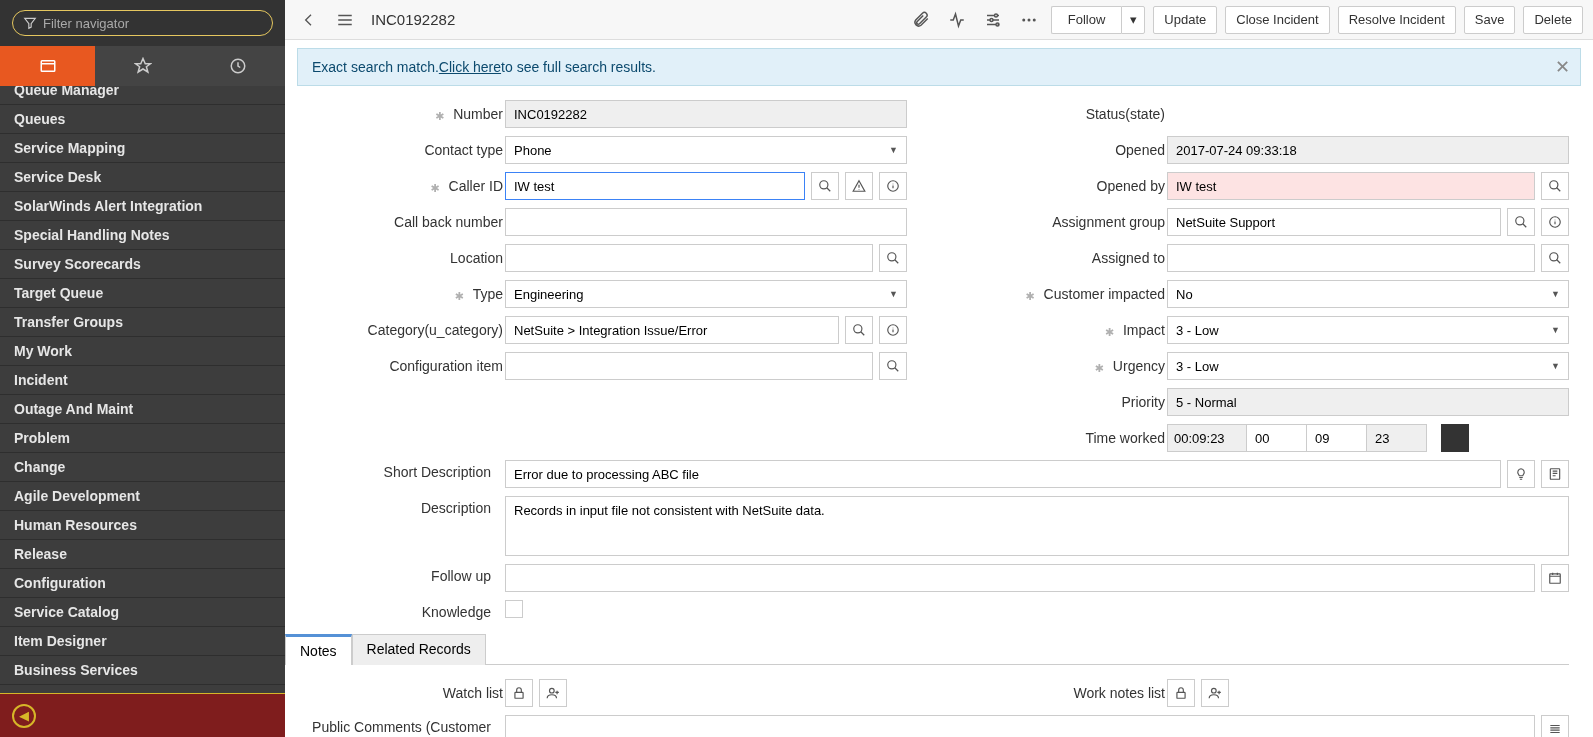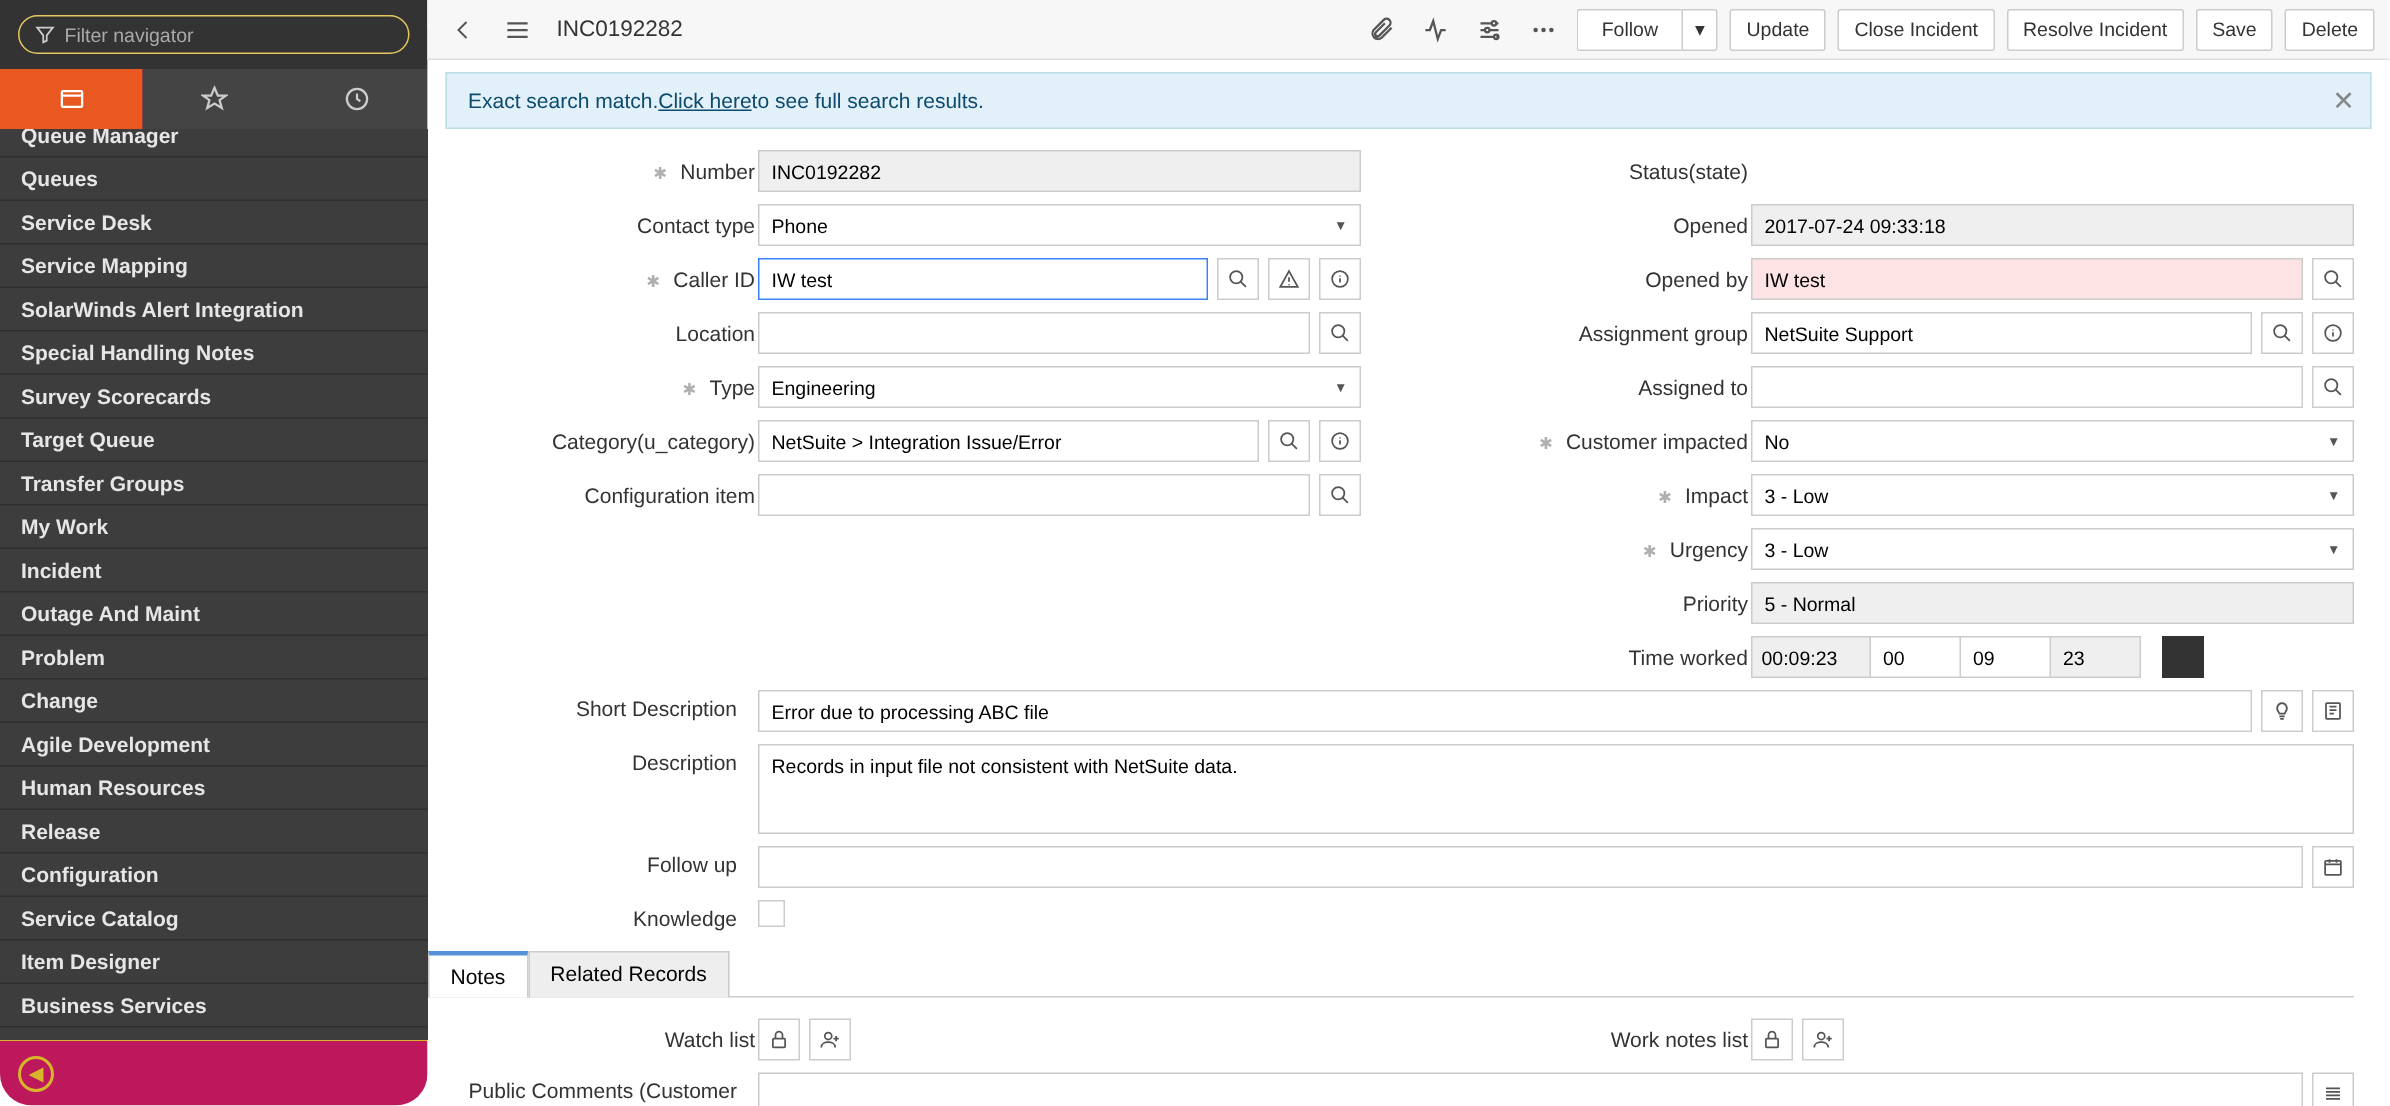--- a/index.html
+++ b/index.html
@@ -1,17 +1,17 @@
 <!DOCTYPE html>
 <html><head>
 <meta charset="utf-8">
 <style>
 * { box-sizing: border-box; margin: 0; padding: 0; font-family: "Helvetica Neue", Arial, sans-serif; }
 body { width: 1593px; height: 737px; overflow: hidden; background: #fff; display: flex; }
-.sidebar { width: 285px; background: #be185d; display: flex; flex-direction: column; height: 100%; position: relative; border-radius: 21px; }
+.sidebar { width: 285px; background: #7f1d1d; display: flex; flex-direction: column; height: 100%; position: relative; }
 .filter-wrap { padding: 10px 12px; background: #333; }
 .filter-nav { border: 1px solid #e5c75f; border-radius: 14px; height: 26px; display: flex; align-items: center; padding: 0 10px; background: #333; }
 .filter-nav svg { margin-right: 6px; }
 .filter-nav input { background: transparent; border: none; color: #ccc; font-size: 13px; flex: 1; outline: none; }
 .filter-nav input::placeholder { color: #aaa; }
 .sidebar-tabs { display: flex; height: 40px; }
 .sidebar-tab { flex: 1; display: flex; align-items: center; justify-content: center; background: #444; cursor: pointer; }
 .sidebar-tab.active { background: #e85820; }
 .nav-list { flex: 1; overflow-y: auto; background: #3d3d3d; }
 .nav-item { padding: 6px 14px; color: #e6e6e6; font-size: 14px; font-weight: 600; cursor: pointer; border-bottom: 1px solid #2e2e2e; }
@@ -95,22 +95,22 @@
     <div class="sidebar-tab">
       <svg width="18" height="18" viewBox="0 0 24 24" fill="none" stroke="#ccc" stroke-width="2">
           <circle cx="12" cy="12" r="9"></circle>
           <path d="M12 7v5l3 2"></path>
         </svg>
     </div>
   </div>
   <div class="nav-list" id="nav-list">
       <div class="nav-item" style="margin-top: -10px;">Queue Manager</div>
       <div class="nav-item">Queues</div>
+      <div class="nav-item">Service Mapping</div>
       <div class="nav-item">Service Desk</div>
-      <div class="nav-item">Service Mapping</div>
       <div class="nav-item">SolarWinds Alert Integration</div>
       <div class="nav-item">Special Handling Notes</div>
       <div class="nav-item">Survey Scorecards</div>
       <div class="nav-item">Target Queue</div>
       <div class="nav-item">Transfer Groups</div>
       <div class="nav-item">My Work</div>
       <div class="nav-item">Incident</div>
       <div class="nav-item">Outage And Maint</div>
       <div class="nav-item">Problem</div>
       <div class="nav-item">Change</div>
@@ -221,20 +221,26 @@
               </div>
             <div class="lookup-btn">
                 <svg width="14" height="14" viewBox="0 0 24 24" fill="none" stroke="#555" stroke-width="2">
                   <circle cx="12" cy="12" r="9"></circle>
                   <path d="M12 8v1M12 11v5"></path>
                 </svg>
               </div>
           </div>
         </div>
         <div class="field">
+          <label>Call back number</label>
+          <div class="ctrl">
+              <input class="inp" value="" style="">
+            </div>
+        </div>
+        <div class="field">
           <label>Location</label>
           <div class="ctrl">
             <input class="inp" value="" style="">
             <div class="lookup-btn">
                 <svg width="14" height="14" viewBox="0 0 24 24" fill="none" stroke="#555" stroke-width="2">
                   <circle cx="10" cy="10" r="7"></circle>
                   <path d="M21 21l-6-6"></path>
                 </svg>
               </div>
           </div>

